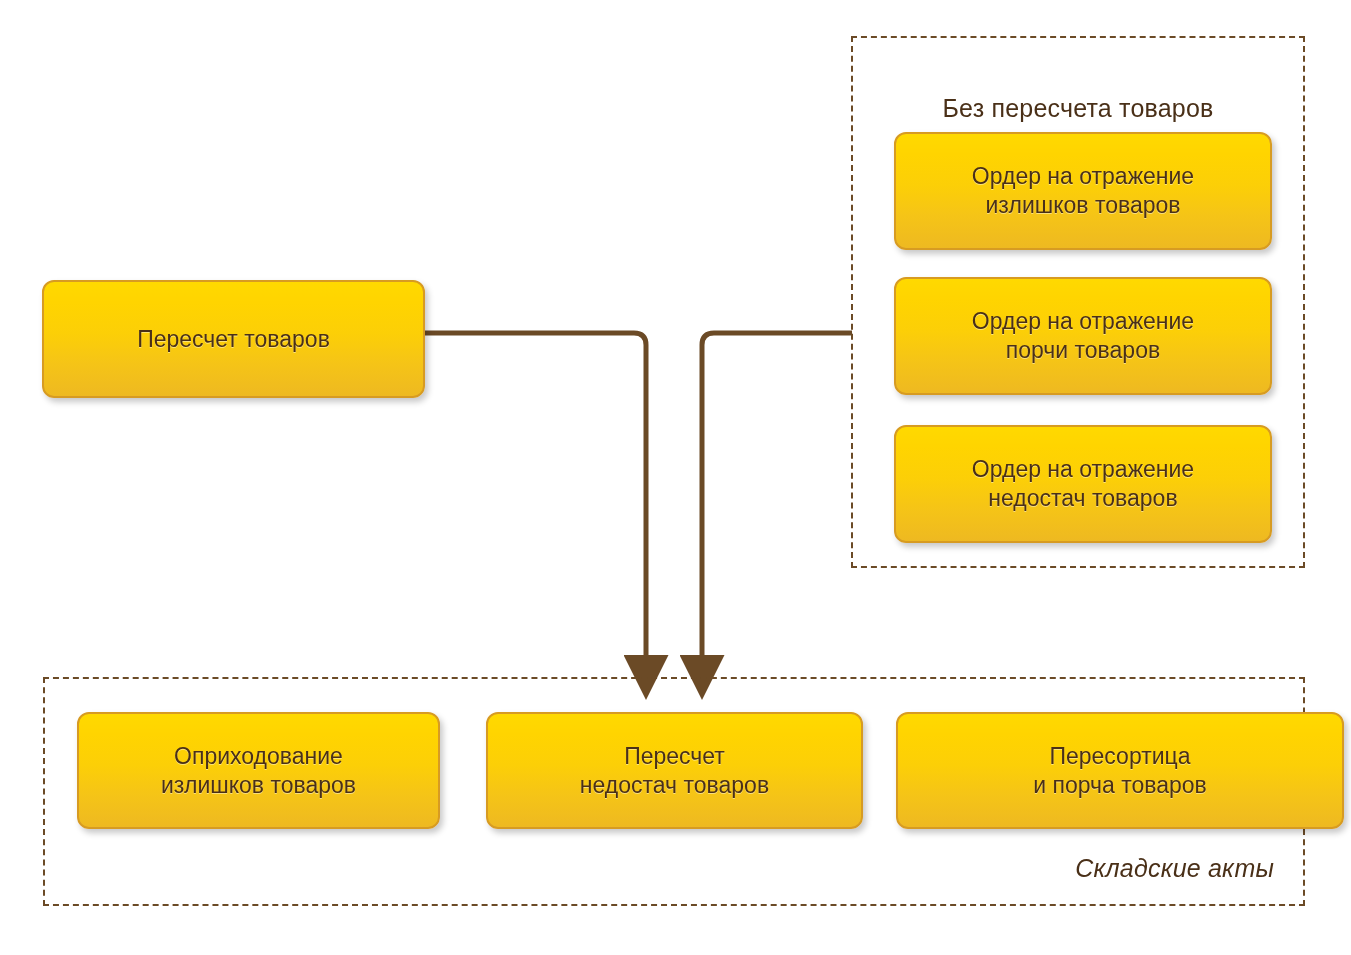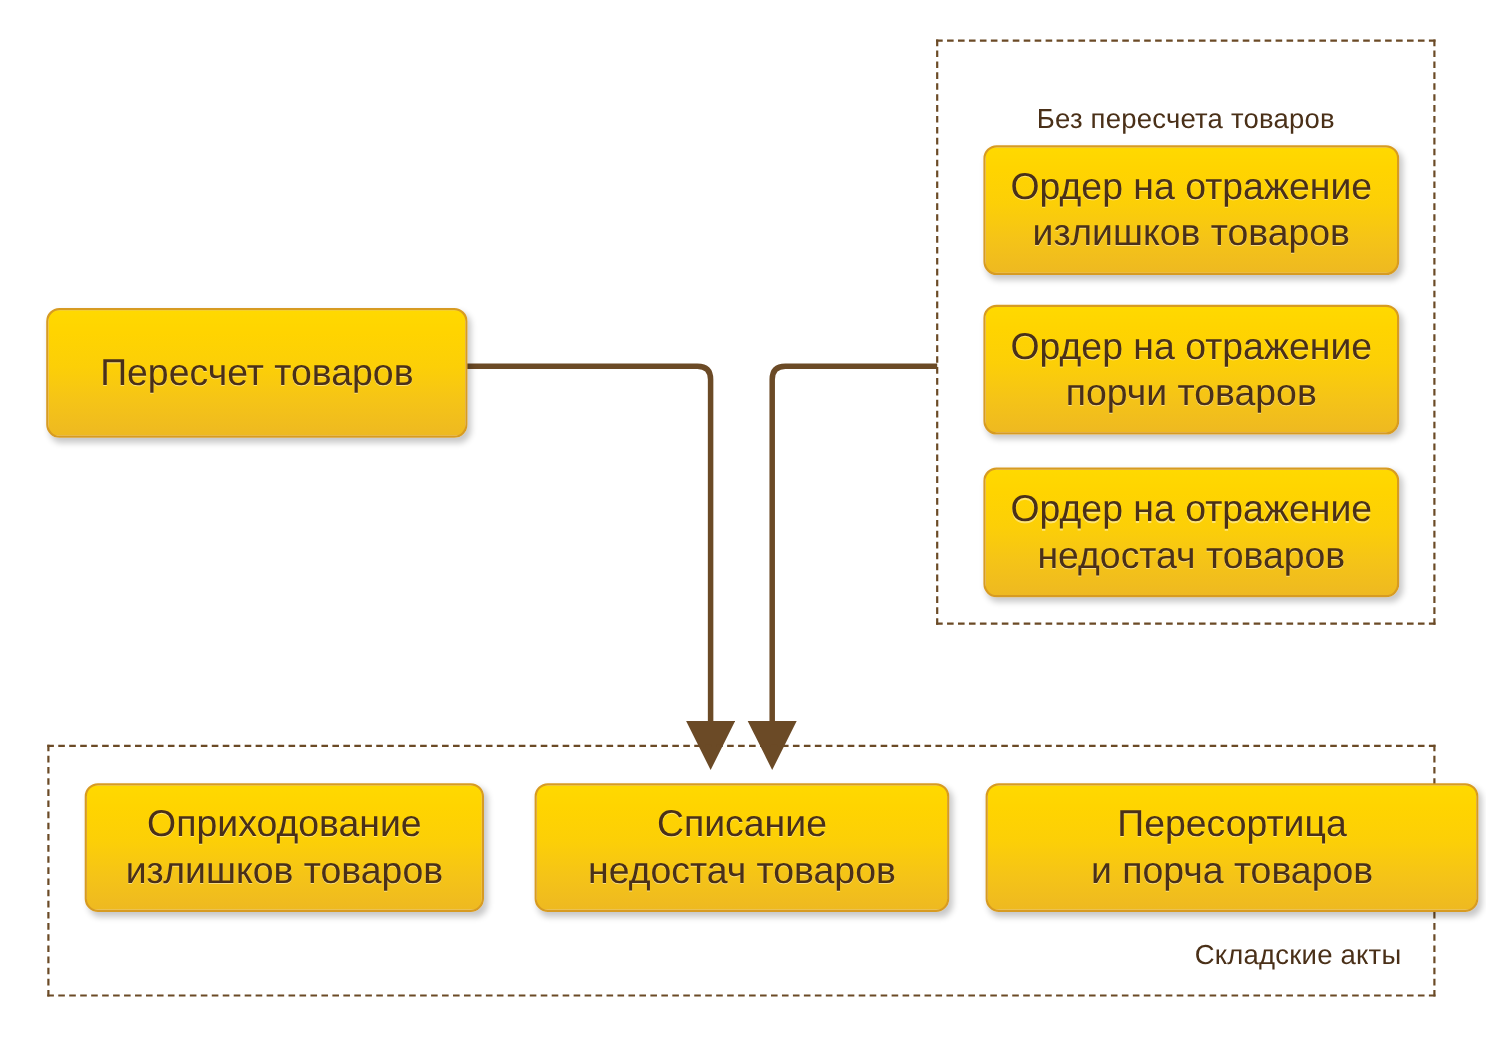--- a/index.html
+++ b/index.html
@@ -45,21 +45,21 @@
                 #ffd400 18%,
                 #fccf07 45%,
                 #f5c417 72%,
                 #eeb921 100%);
     box-shadow: 3px 4px 6px rgba(0,0,0,0.22);
     display: flex;
     align-items: center;
     justify-content: center;
     text-align: center;
     color: #4a3018;
-    font-size: 34px;
+    font-size: 23px;
     line-height: 1.25;
     padding: 4px 10px;
     text-shadow: 0 1px 0 rgba(255,255,255,0.45);
   }
   .node .node-text {
     display: block;
     white-space: pre-line;
   }
 
   
@@ -107,29 +107,29 @@
 порчи товаров</span>
   </div>
 
   <div class="node" style="left:894px; top:425px; width:378px; height:118px;">
     <span class="node-text">Ордер на отражение
 недостач товаров</span>
   </div>
 
   <div class="group-box" style="left:43px; top:677px; width:1262px; height:229px;"></div>
 
-  <div class="group-title" style="left:0px; top:853px; width:1274px; text-align:right;">Складские акты</div>
+  <div class="group-title" style="left:0px; top:853px; width:1274px; text-align:right;font-style:italic;">Складские акты</div>
 
   <div class="node" style="left:77px; top:712px; width:363px; height:117px;">
     <span class="node-text">Оприходование
 излишков товаров</span>
   </div>
 
   <div class="node" style="left:486px; top:712px; width:377px; height:117px;">
-    <span class="node-text">Списание
+    <span class="node-text">Пересчет
 недостач товаров</span>
   </div>
 
   <div class="node" style="left:896px; top:712px; width:448px; height:117px;">
     <span class="node-text">Пересортица
 и порча товаров</span>
   </div>
 
 </div>
 

